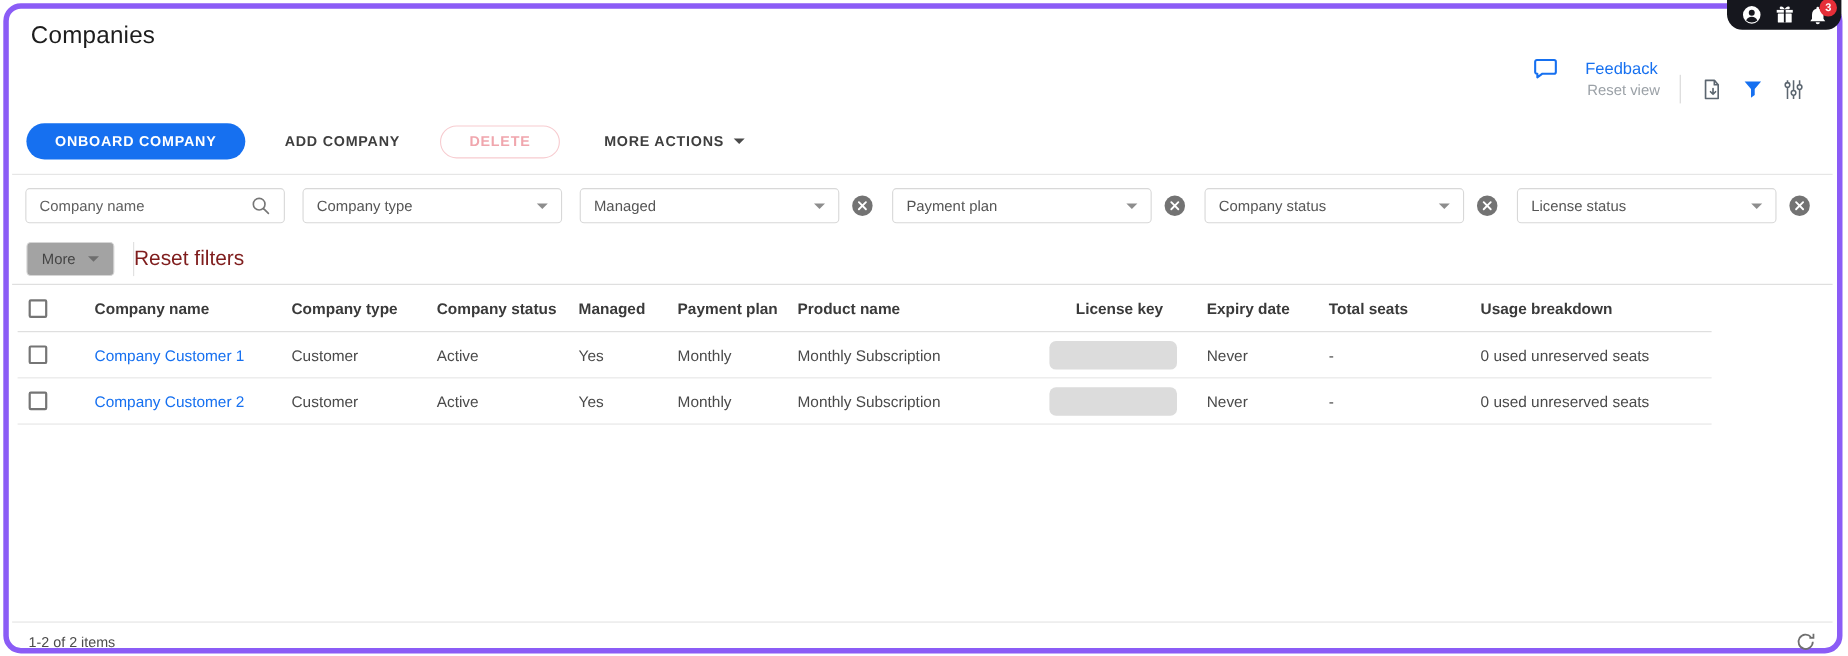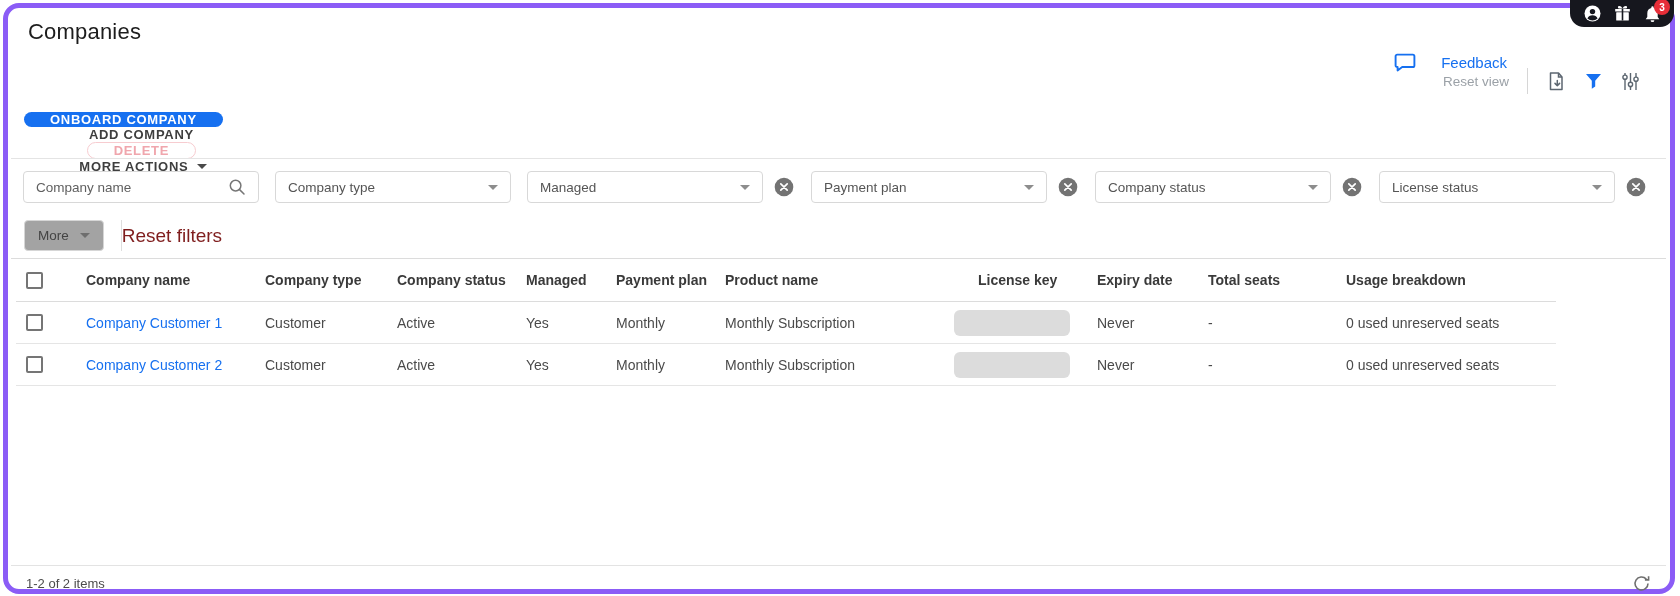--- a/index.html
+++ b/index.html
@@ -22,25 +22,25 @@
            background:#e62e38; color:#fff; font-size:10px; font-weight:bold; display:flex;
            align-items:center; justify-content:center; }
 
   
   .viewbar { position:absolute; top:62px; right:30px; height:22px; display:flex; align-items:center; gap:18px; }
   .reset-view { color:#9ba1a7; font-size:13.5px; }
   .vdiv { width:1px; height:26px; background:#d6d6d6; }
   .icon-btn { display:flex; align-items:center; cursor:pointer; }
 
   
-  .actions { position:absolute; top:104px; left:16px; height:33px; display:flex; align-items:center;flex-direction:column; }
+  .actions { position:absolute; top:104px; left:16px; height:33px; display:flex; align-items:center; }
   .actions > * { font-size:13px; font-weight:bold; letter-spacing:.7px; white-space:nowrap; cursor:pointer; }
   .btn-onboard { height:33px; border:none; border-radius:17px; background:#1670f0; color:#fff; padding:0 26px; }
   .btn-add { margin-left:36px; background:none; border:none; color:#3e3e3e; }
-  .btn-delete { margin-left:36px; height:46px; border-radius:17px; border:1px solid #f7ccd0;
+  .btn-delete { margin-left:36px; height:30px; border-radius:17px; border:1px solid #f7ccd0;
                 background:#fff; color:#f0a6ad; padding:0 26px; cursor:default; }
   .btn-more { margin-left:40px; background:none; border:none; color:#3e3e3e;
               display:flex; align-items:center; gap:9px; }
   .caret { width:0; height:0; border-left:5px solid transparent; border-right:5px solid transparent;
            border-top:5px solid #4a4a4a; }
 
   .hr1 { position:absolute; top:150px; left:3px; right:4px; height:1px; background:#e4e4e4; }
 
   
   .filters { position:absolute; top:163px; left:15px; height:32px; display:flex; align-items:center; }

